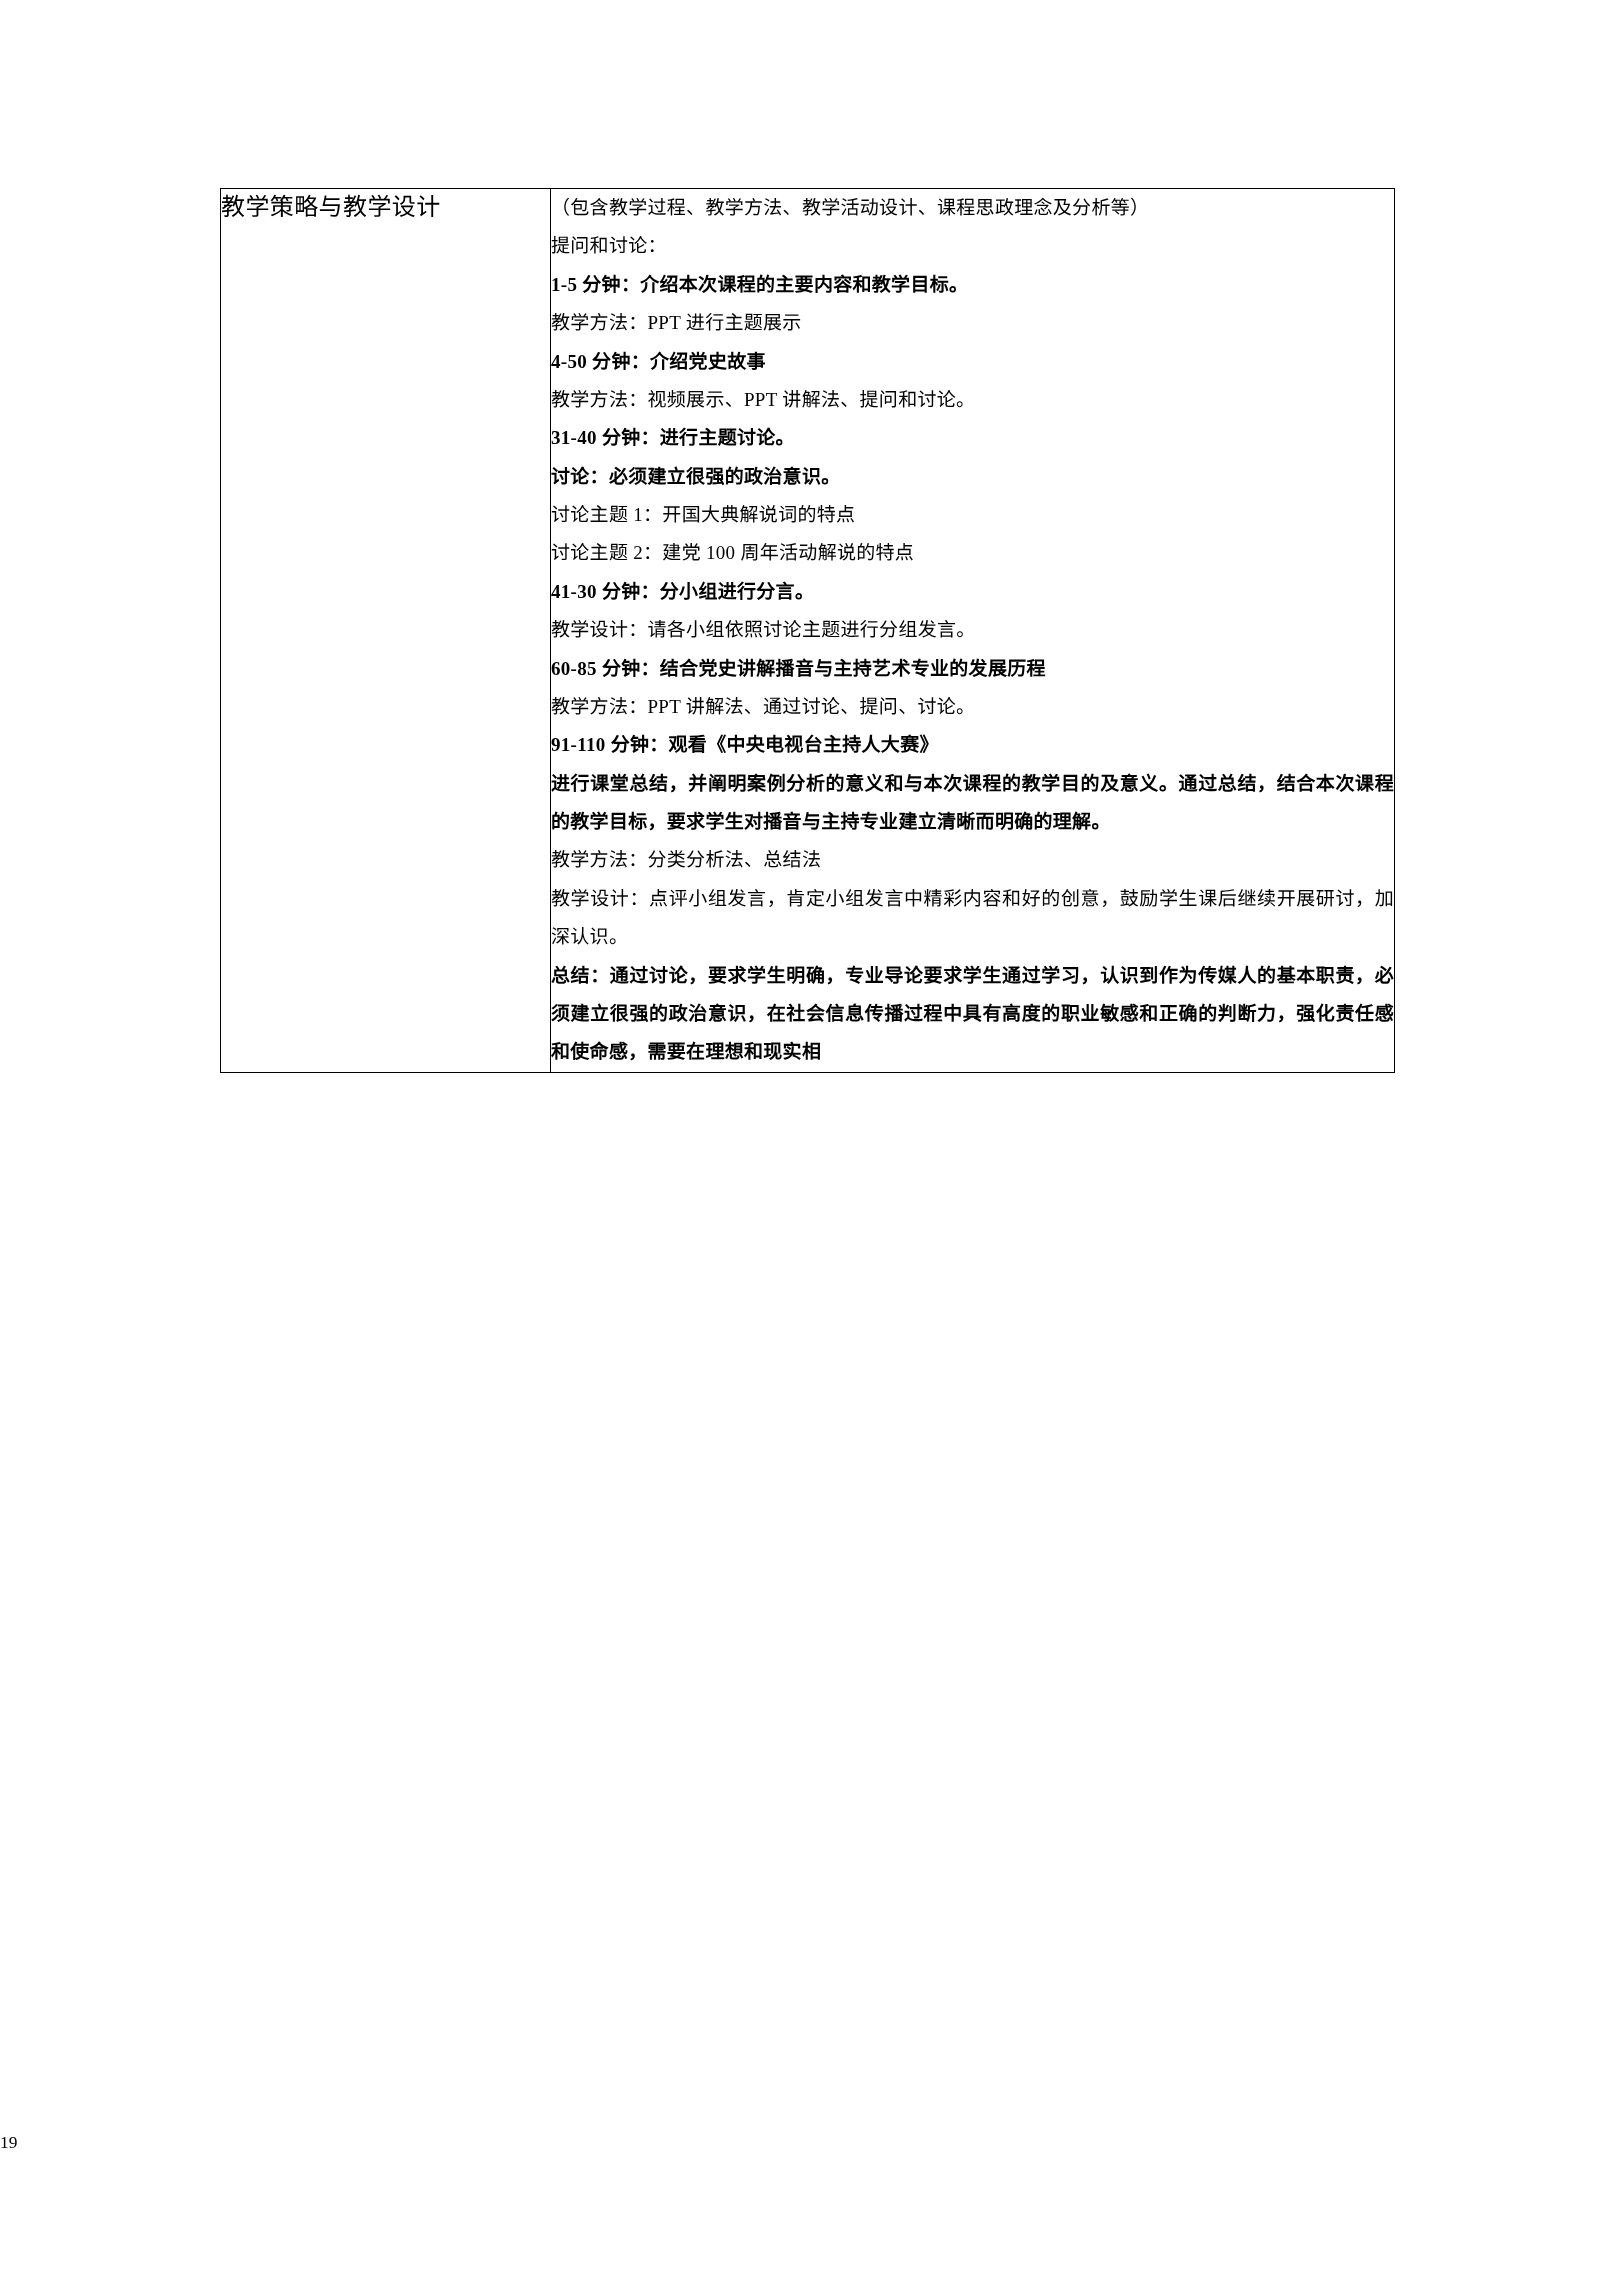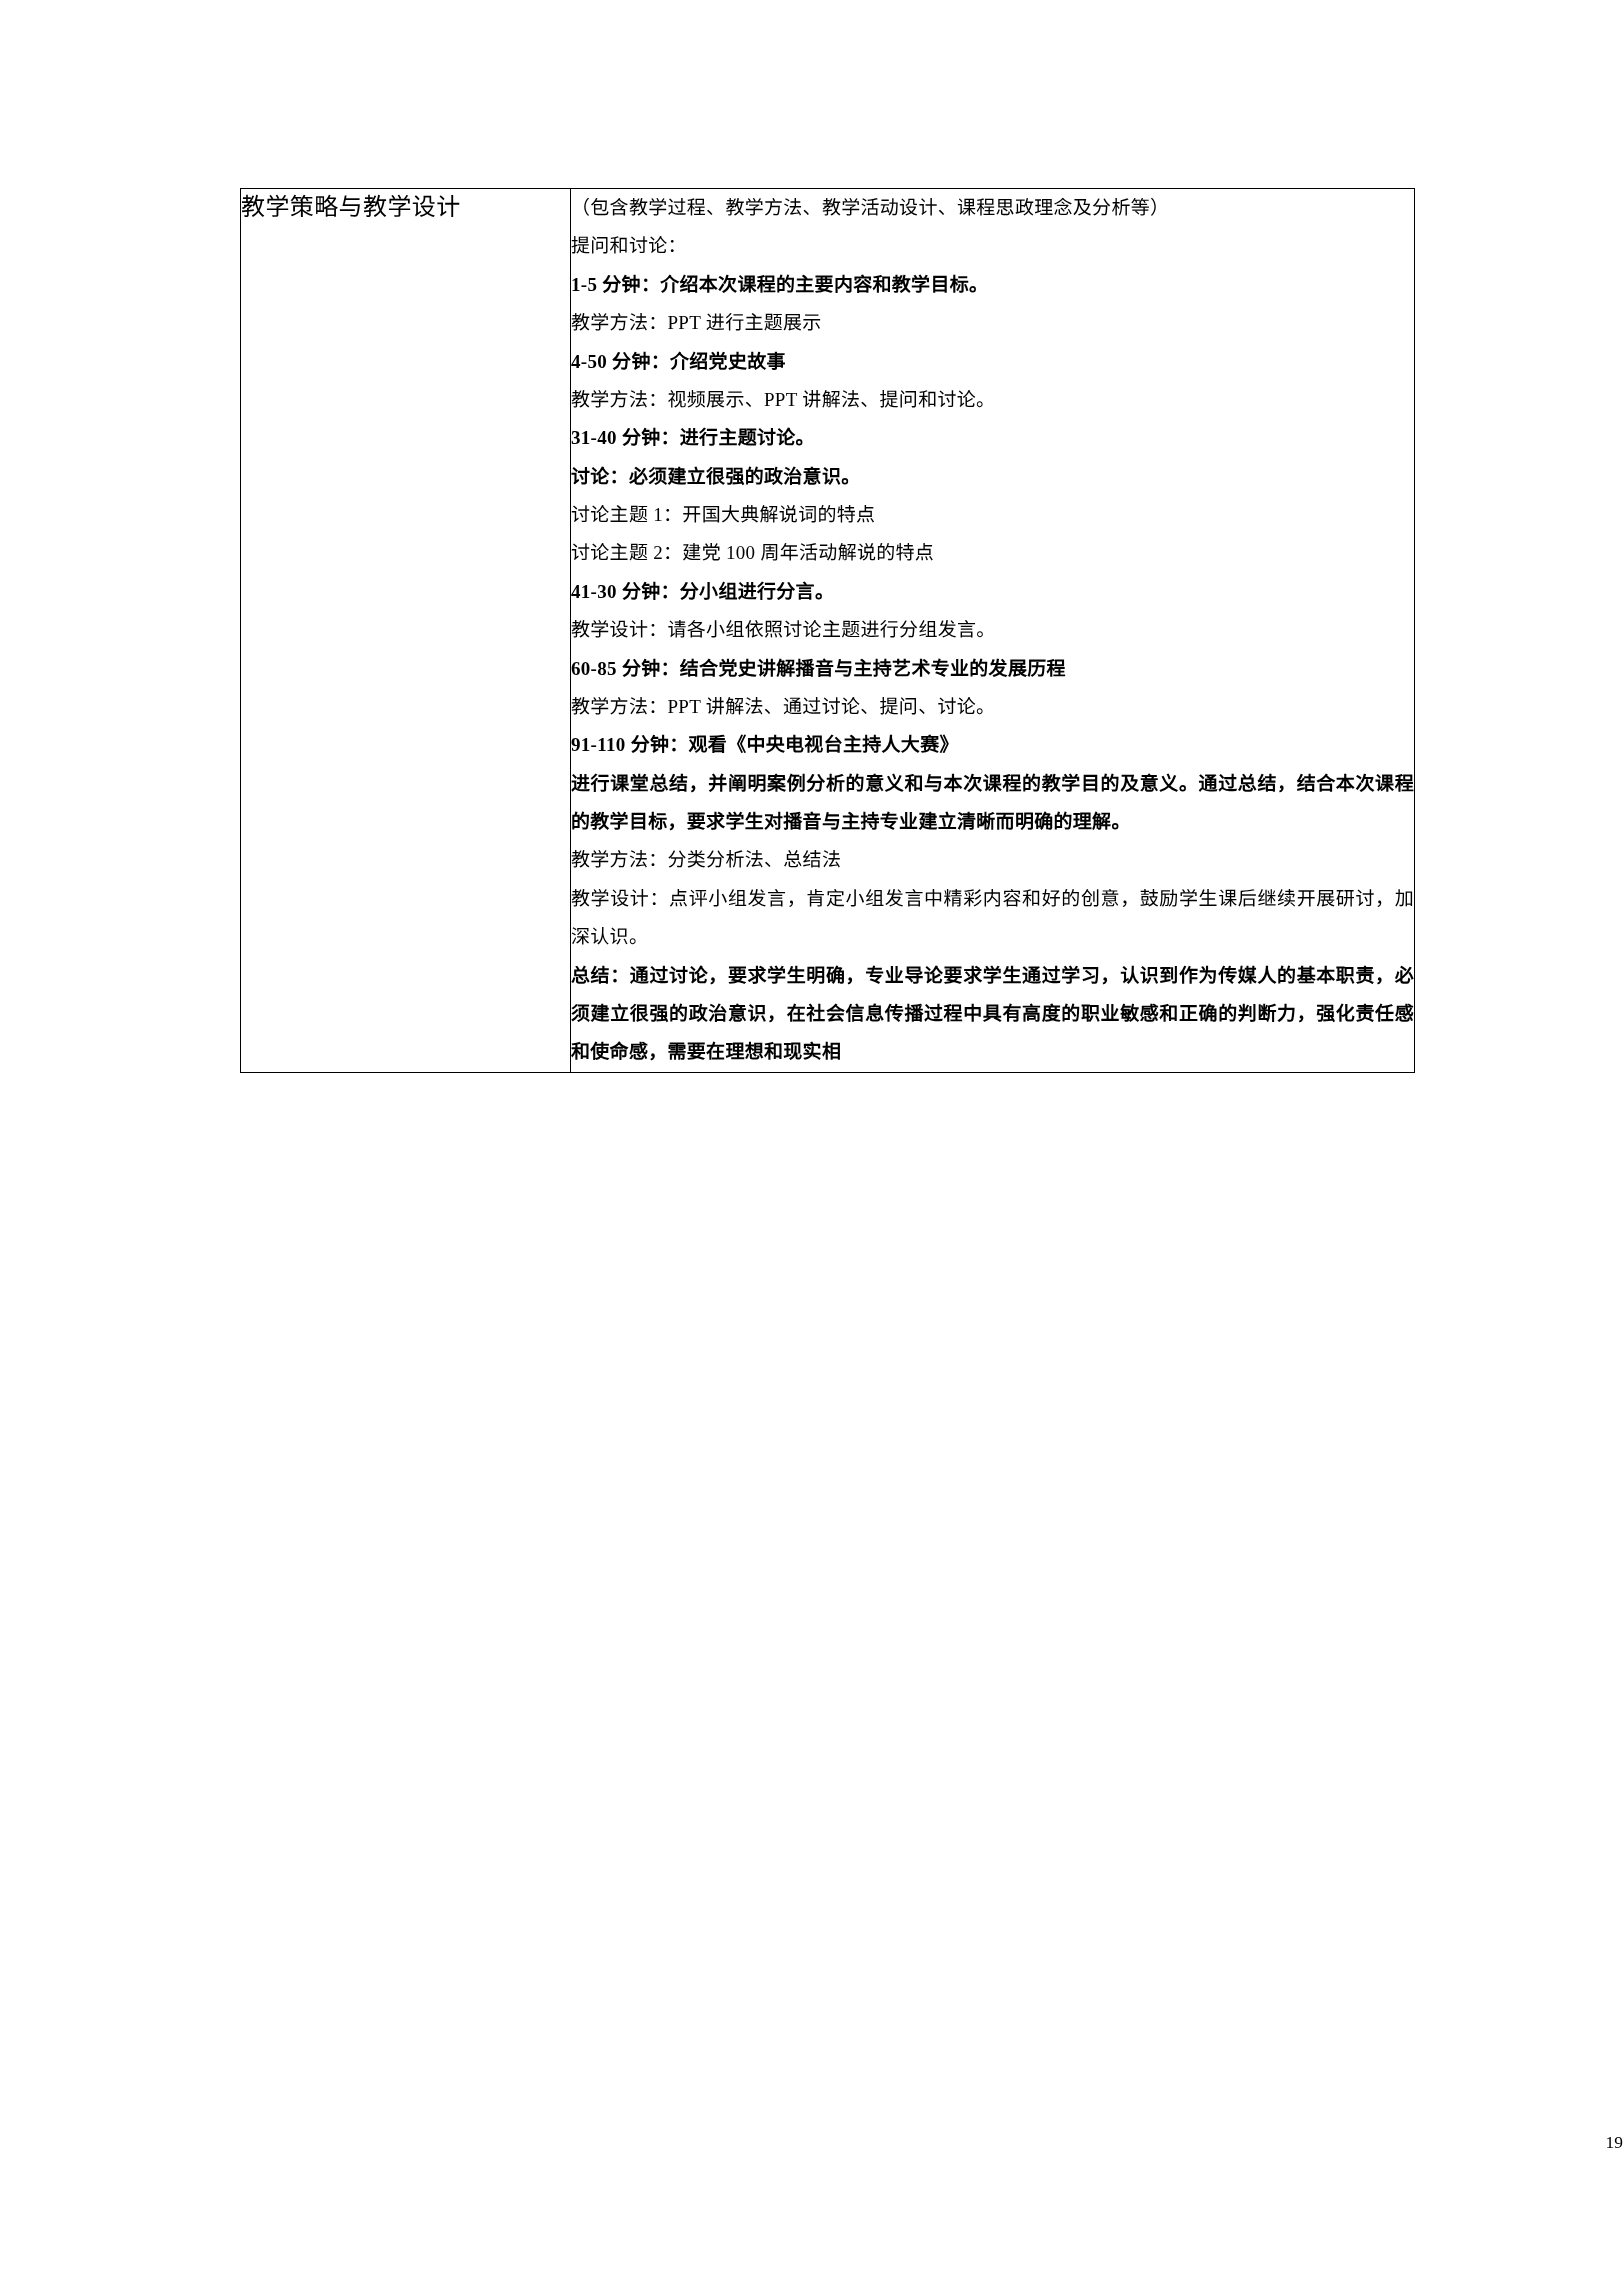--- a/index.html
+++ b/index.html
@@ -16,21 +16,21 @@
   }
   .page {
     position: relative;
     width: 1623px;
     height: 2295px;
     background: #ffffff;
     box-sizing: border-box;
   }
   .doc-table {
     position: absolute;
-    left: 240px;
+    left: 220px;
     top: 188px;
     width: 1173px;
     border-collapse: collapse;
     table-layout: fixed;
   }
   .doc-table td {
     border: 1.6px solid #000000;
     vertical-align: top;
     padding: 0;
   }
@@ -58,21 +58,21 @@
     margin: 0;
   }
   .para.bold {
     font-weight: bold;
   }
   .page-number {
     position: absolute;
     left: 0;
     right: 0;
     top: 2132px;
-    text-align: right;
+    text-align: left;
     font-size: 17.4px;
     font-family: "Liberation Serif", "DejaVu Serif", serif;
     color: #000000;
   }
 </style>
 </head>
 <body>
 
 <div class="page">
 

